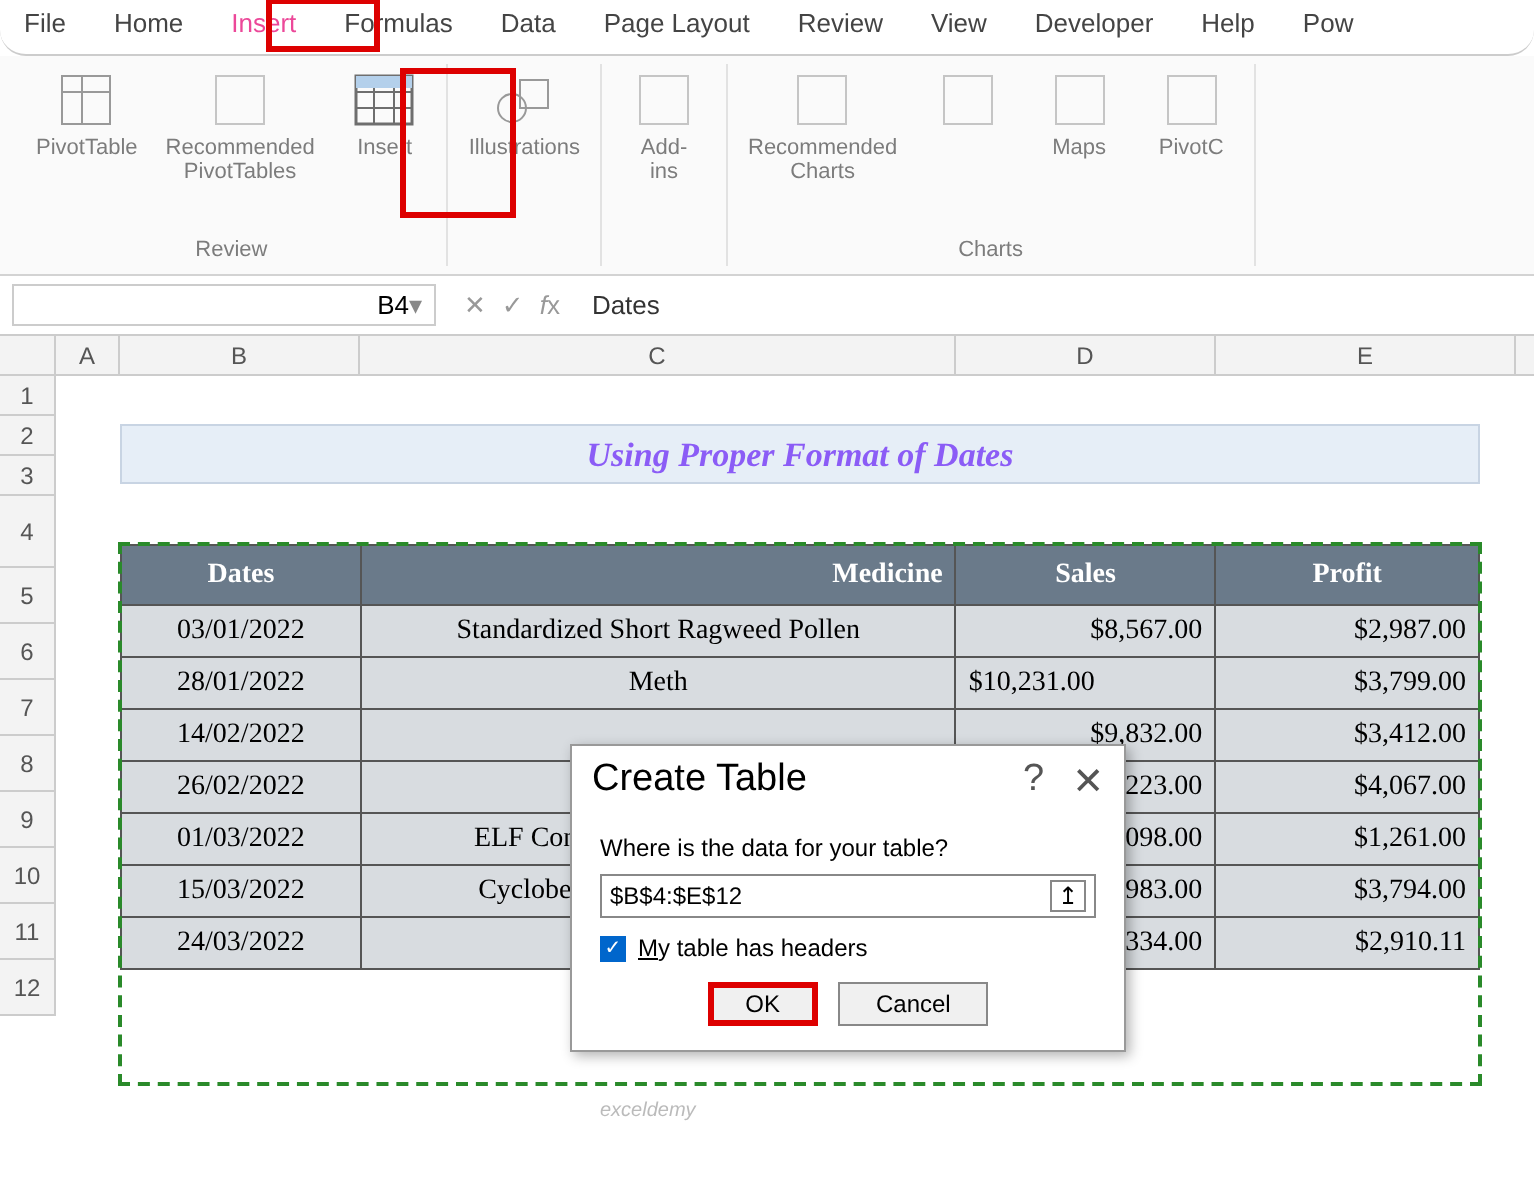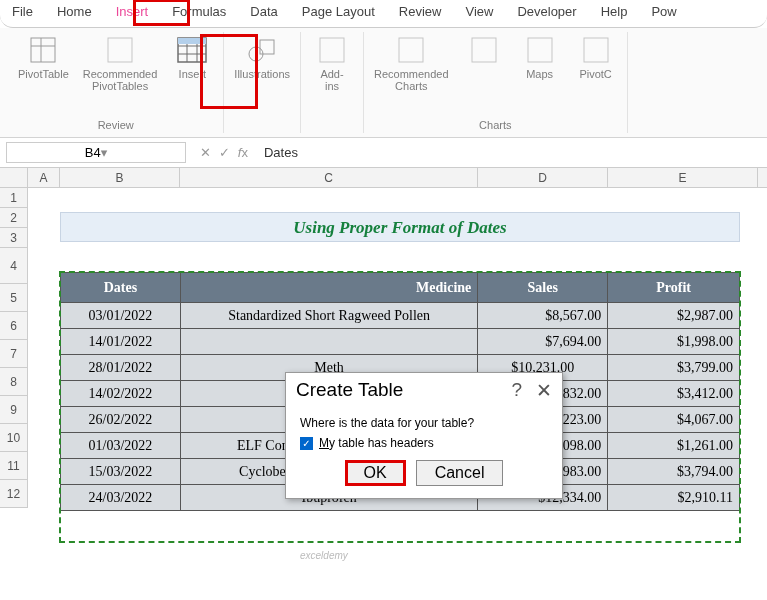--- a/index.html
+++ b/index.html
@@ -13,55 +13,55 @@
 .ribbon { display: flex; height: 110px; border-bottom: 1px solid #ccc; background: #fafafa; padding: 4px 8px; opacity: 0.85; }
 .ribbon-group { display: flex; flex-direction: column; align-items: center; border-right: 1px solid #ddd; padding: 0 6px; }
 .ribbon-group-items { display: flex; gap: 6px; flex: 1; align-items: flex-start; }
 .ribbon-btn { display: flex; flex-direction: column; align-items: center; justify-content: flex-start; padding: 2px 4px; text-align: center; font-size: 11px; color: #666; cursor: pointer; min-width: 50px; }
 .ribbon-btn .icon-lg { width: 32px; height: 32px; margin-bottom: 2px; }
 .ribbon-group-label { font-size: 11px; color: #666; padding: 2px 0; }
 
 .table-highlight { position: absolute; border: 3px solid #d00; }
 
 .namebox-row { display: flex; align-items: center; height: 30px; border-bottom: 1px solid #ccc; background: #fff; }
-.namebox { width: 180px; border: 1px solid #ccc; margin: 2px 6px; padding: 2px 6px; font-size: 13px; display:flex; justify-content:center; align-items:center;}
+.namebox { width: 212px; border: 1px solid #ccc; margin: 2px 6px; padding: 2px 6px; font-size: 13px; display:flex; justify-content:flex-end; align-items:center;}
 .fx-icons { display: flex; gap: 8px; color: #999; font-size: 13px; padding: 0 8px; }
 .formula-bar { flex: 1; padding: 2px 8px; font-size: 13px; color: #333; }
 
 .grid-area { position: relative; }
 .col-headers { display: flex; height: 20px; background: #f3f3f3; border-bottom: 1px solid #ccc; }
 .rowhead-spacer { width: 28px; border-right: 1px solid #ccc; }
 .colhead { border-right: 1px solid #ccc; text-align: center; font-size: 12px; color: #555; line-height: 20px; }
 .body-rows { display: flex; }
 .row-headers { width: 28px; background: #f3f3f3; border-right: 1px solid #ccc; }
 .rowhead { height: 28px; border-bottom: 1px solid #ccc; text-align: center; font-size: 12px; color: #555; line-height: 28px; }
 .rowhead.sm { height: 20px; line-height: 20px; }
 .rowhead.lg { height: 36px; line-height: 36px; }
 .cells { position: relative; }
 
-.title-banner { position:absolute; left:32px; top:24px; width:680px; height:30px; background:#e6eef7; border:1px solid #c8d4e3; font-style: italic; font-weight: bold; font-size: 17px; color: #15803d; text-align:center; line-height:30px; font-family: Georgia, serif;}
+.title-banner { position:absolute; left:32px; top:24px; width:680px; height:30px; background:#e6eef7; border:1px solid #c8d4e3; font-style: italic; font-weight: bold; font-size: 17px; color: #8b5cf6; text-align:center; line-height:30px; font-family: Georgia, serif;}
 
 .datatable { position:absolute; left:32px; top:84px; width:680px; border-collapse: collapse; }
 .datatable th, .datatable td { border: 1.5px solid #555; padding: 4px 6px; font-size: 14px; }
 .datatable th { background: #6a7a8a; color: #fff; font-weight: bold; font-family: Georgia, serif; font-style: normal; height:30px;}
 .datatable td { background: #d8dce0; text-align: center; height: 26px; font-family: Georgia, serif;}
 .datatable .col-dates{ width:120px; } .datatable .col-med{width:298px;text-align:right;} .datatable .col-sales{width:130px;} .datatable .col-profit{width:132px;}
 
 .marching-ants { position:absolute; border:2px dashed #2a8a2a; pointer-events:none;}
 
 .dialog { position:absolute; left:285px; top:372px; width:278px; background:#fff; border:1px solid #999; box-shadow:2px 2px 6px rgba(0,0,0,0.3); font-size:12px;}
 .dialog-title{display:flex; justify-content:space-between; padding:6px 10px; font-size:19px;}
 .dialog-title .right{display:flex; gap:14px; color:#555;}
 .dialog-body{padding:8px 14px 12px;}
 .dialog-body .q{margin-bottom:6px;}
 .range-input{display:flex; border:1px solid #888; padding:2px 4px; font-size:12px; margin-bottom:8px; justify-content:space-between; align-items:center;}
 .chk{display:flex; gap:6px; align-items:center; margin-bottom:10px;}
 .chk .box{width:13px; height:13px; background:#0066cc; color:#fff; font-size:10px; text-align:center; line-height:13px;}
 .btns{display:flex; gap:10px; justify-content:center;}
-.btns button{padding:3px 18px; border:1px solid #888; background:#f0f0f0; font-size:16px; cursor:pointer;}
+.btns button{padding:3px 18px; border:1px solid #888; background:#f0f0f0; font-size:12px; cursor:pointer;}
 .ok-hl{border:3px solid #d00 !important; padding:1px 16px !important;}
 
 .watermark{position:absolute; left:300px; top:550px; font-size:10px; color:#bbb; font-style:italic;}
 </style>
 </head>
 <body>
 
 <div class="tabbar">
     <div class="tab">File</div>
     <div class="tab">Home</div>
@@ -212,29 +212,23 @@
             </tr>
           </thead>
         <tbody>
             <tr>
               <td>03/01/2022</td>
               <td>Standardized Short Ragweed Pollen</td>
               <td style="text-align: right;">$8,567.00</td>
               <td style="text-align: right;">$2,987.00</td>
             </tr>
             <tr>
-              <td>14/01/2022</td>
-              <td></td>
-              <td style="text-align: right;">$7,694.00</td>
-              <td style="text-align: right;">$1,998.00</td>
-            </tr>
-            <tr>
               <td>28/01/2022</td>
               <td>Meth</td>
-              <td style="text-align: center;">$10,231.00</td>
+              <td style="text-align: left;">$10,231.00</td>
               <td style="text-align: right;">$3,799.00</td>
             </tr>
             <tr>
               <td>14/02/2022</td>
               <td></td>
               <td style="text-align: right;">$9,832.00</td>
               <td style="text-align: right;">$3,412.00</td>
             </tr>
             <tr>
               <td>26/02/2022</td>
@@ -270,20 +264,24 @@
 <div class="dialog">
   <div class="dialog-title">
     <span>Create Table</span>
     <span class="right">
       <span>?</span>
       <span>✕</span>
     </span>
   </div>
   <div class="dialog-body">
     <div class="q">Where is the data for your table?</div>
+    <div class="range-input">
+      <span>$B$4:$E$12</span>
+      <span style="border:1px solid #888;padding:0 3px;">↥</span>
+    </div>
     <div class="chk">
       <span class="box">✓</span>
       <span><u>M</u>y table has headers</span>
     </div>
     <div class="btns">
       <button class="ok-hl">OK</button>
       <button>Cancel</button>
     </div>
   </div>
 </div>

